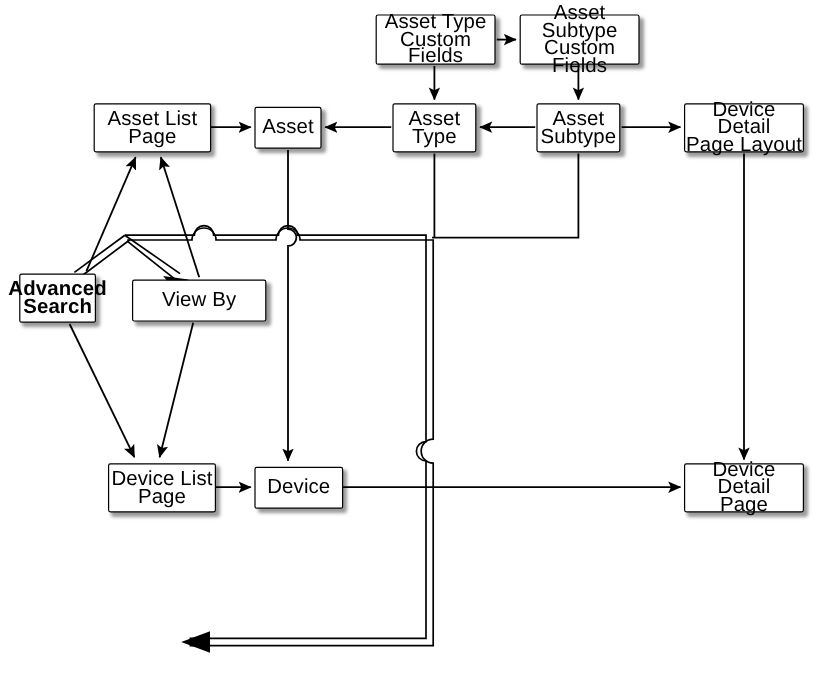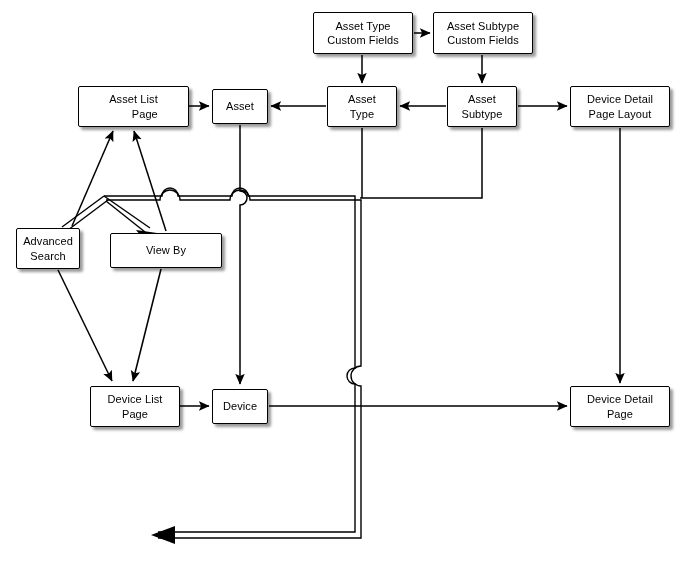--- a/index.html
+++ b/index.html
@@ -28,21 +28,21 @@
   .node {
     position: absolute;
     box-sizing: border-box;
     background: #ffffff;
     border: 1.6px solid #000000;
     border-radius: 2px;
     display: flex;
     align-items: center;
     justify-content: center;
     text-align: center;
-    font-size: 11px;
+    font-size: 17px;
     line-height: 14.5px;
     color: #000000;
     box-shadow: 3px 3px 3px rgba(0,0,0,0.40);
     white-space: pre-line;
     letter-spacing: 0.1px;
   }
 </style>
 </head>
 <body>
 
@@ -129,41 +129,41 @@
       <polygon points="151,535 175,526 175,544"></polygon>
     </g>
   </svg>
 
   <div class="node" style="left:313px; top:12px; width:100px; height:42px;">Asset Type
 Custom Fields</div>
 
   <div class="node" style="left:433px; top:12px; width:100px; height:42px;">Asset Subtype
 Custom Fields</div>
 
-  <div class="node" style="left:78px; top:86px; width:111px; height:41px;text-align:right;">Asset List
+  <div class="node" style="left:78px; top:86px; width:98px; height:41px;">Asset List
 Page</div>
 
   <div class="node" style="left:212px; top:89px; width:56px; height:35px;">Asset</div>
 
   <div class="node" style="left:327px; top:86px; width:70px; height:41px;">Asset
 Type</div>
 
   <div class="node" style="left:447px; top:86px; width:70px; height:41px;">Asset
 Subtype</div>
 
   <div class="node" style="left:570px; top:86px; width:100px; height:41px;">Device Detail
 Page Layout</div>
 
-  <div class="node" style="left:16px; top:228px; width:64px; height:41px;">Advanced
+  <div class="node" style="left:16px; top:228px; width:64px; height:41px;font-weight:bold;">Advanced
 Search</div>
 
   <div class="node" style="left:110px; top:233px; width:112px; height:35px;text-align:right;">View By</div>
 
   <div class="node" style="left:90px; top:386px; width:90px; height:41px;">Device List
 Page</div>
 
-  <div class="node" style="left:212px; top:389px; width:56px; height:35px;">Device</div>
+  <div class="node" style="left:212px; top:389px; width:74px; height:35px;">Device</div>
 
   <div class="node" style="left:570px; top:386px; width:100px; height:41px;">Device Detail
 Page</div>
 
 
 </div>
 
 </body></html>

